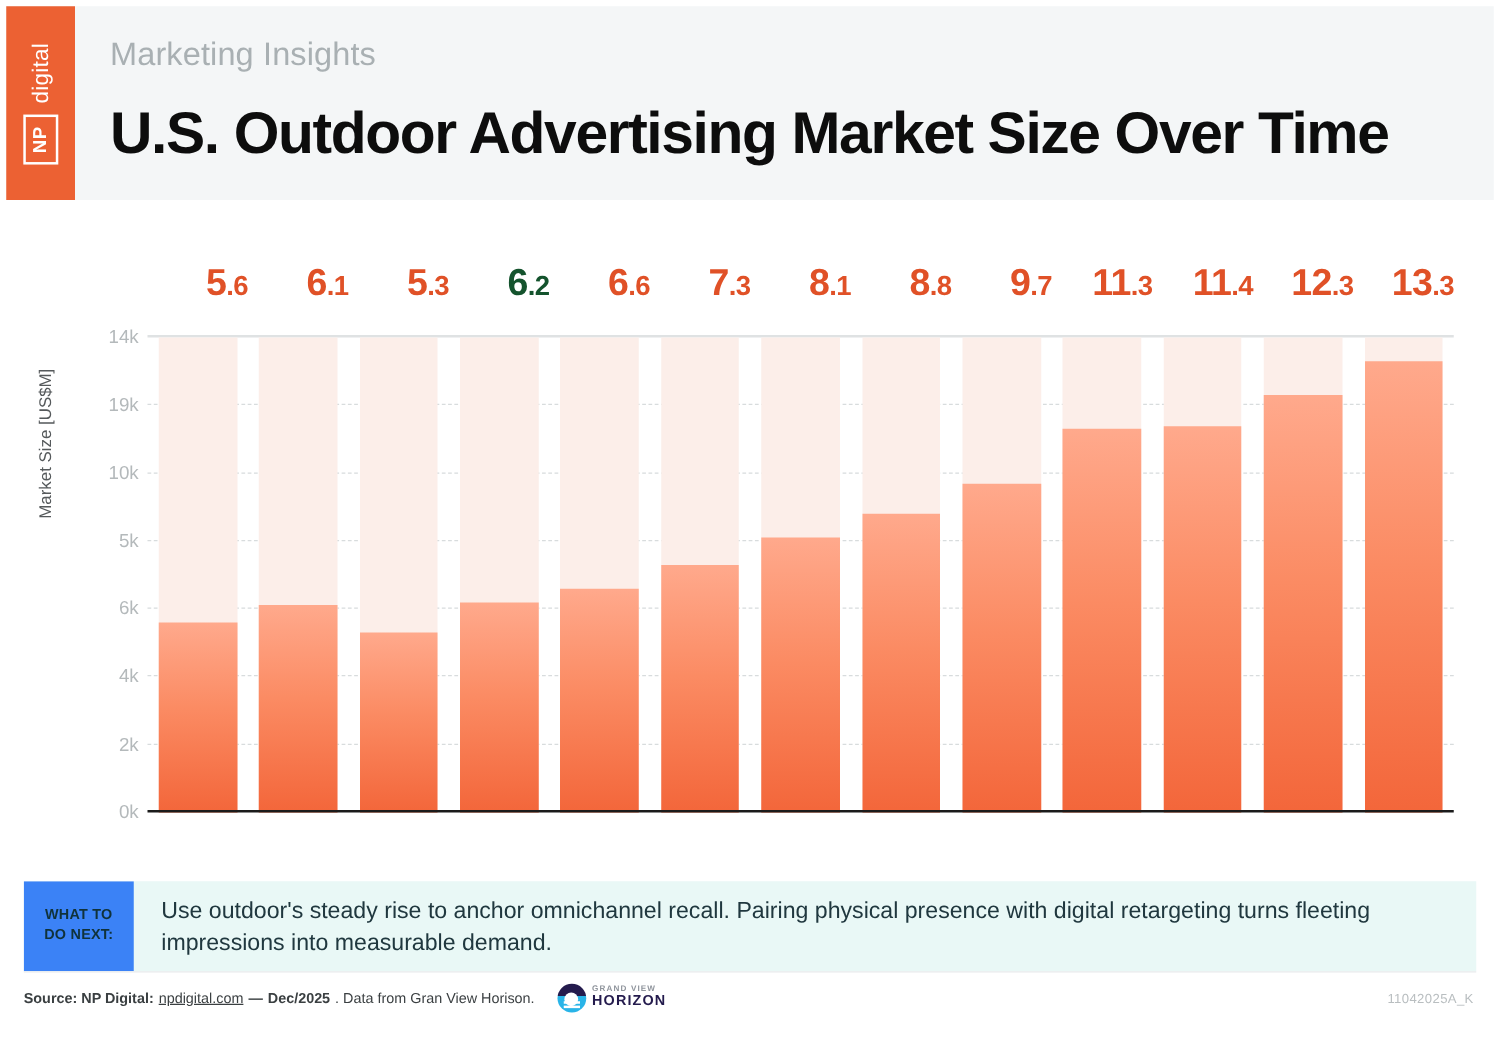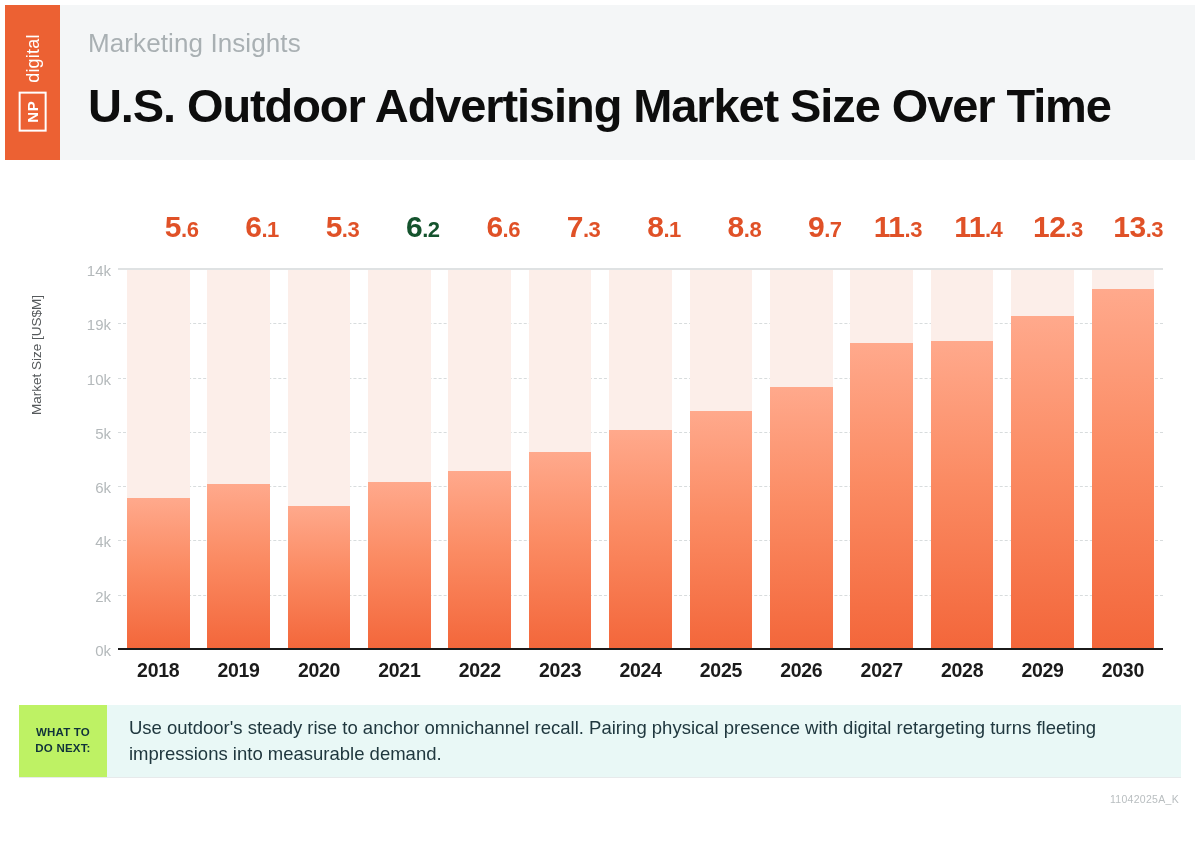--- a/index.html
+++ b/index.html
@@ -209,21 +209,21 @@
   
   .callout {
     margin: 0 14px;
     height: 72px;
     display: flex;
     background: #e9f8f6;
     overflow: hidden;
   }
   .callout-tag {
     flex: 0 0 88px;
-    background: #bef264;
+    background: #3b82f6;
     display: flex;
     flex-direction: column;
     align-items: center;
     justify-content: center;
     color: #10323a;
     font-weight: 700;
     font-size: 11.5px;
     line-height: 1.35;
     letter-spacing: 0.2px;
     text-align: center;
@@ -421,42 +421,41 @@
             <div class="barfill" style="height: 87.8571%;"></div>
           </div>
           <div class="barcell">
             <div class="bartrack" style="background: rgb(252, 238, 233);"></div>
             <div class="barfill" style="height: 95%;"></div>
           </div>
         </div>
       <div class="axis-line"></div>
     </div>
 
-    <div class="xlabels" id="xlabels">
-        <div class="xlabel">2018</div>
-        <div class="xlabel">2019</div>
-        <div class="xlabel">2020</div>
-        <div class="xlabel">2021</div>
-        <div class="xlabel">2022</div>
-        <div class="xlabel">2023</div>
-        <div class="xlabel">2024</div>
-        <div class="xlabel">2025</div>
-        <div class="xlabel">2026</div>
-        <div class="xlabel">2027</div>
-        <div class="xlabel">2028</div>
-        <div class="xlabel">2029</div>
-        <div class="xlabel">2030</div>
-      </div>
   </div>
 
   <div class="callout">
     <div class="callout-tag">
       <span>WHAT TO</span>
       <span>DO NEXT:</span>
     </div>
     <div class="callout-body">Use outdoor's steady rise to anchor omnichannel recall. Pairing physical presence with digital retargeting turns fleeting impressions into measurable demand.</div>
   </div>
 
   <div class="footer">
+    <div class="source">
+      <b>Source: NP Digital:</b>
+      <a href="#">npdigital.com</a>
+      <b>—</b>
+      <b>Dec/2025</b>
+      <span>. Data from Gran View Horison.</span>
+      <span class="gv-logo">
+        <span class="gv-mark"></span>
+        <span class="gv-text">
+          <div class="gv-top">GRAND VIEW</div>
+          <div class="gv-bot">HORIZON</div>
+        </span>
+      </span>
+    </div>
     <div class="refcode">11042025A_K</div>
   </div>
 
 </div>
 
 </body></html>

